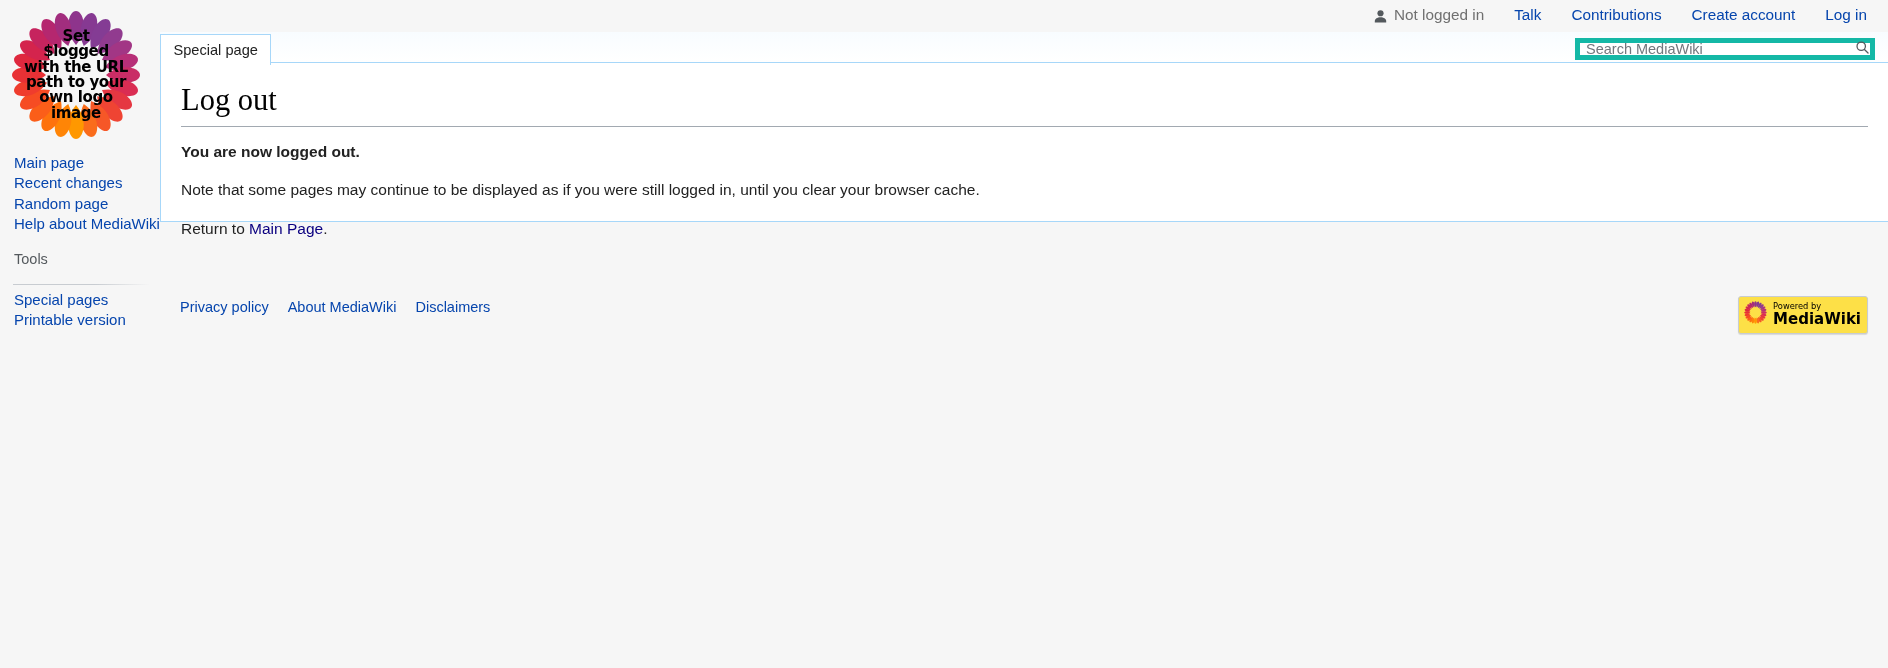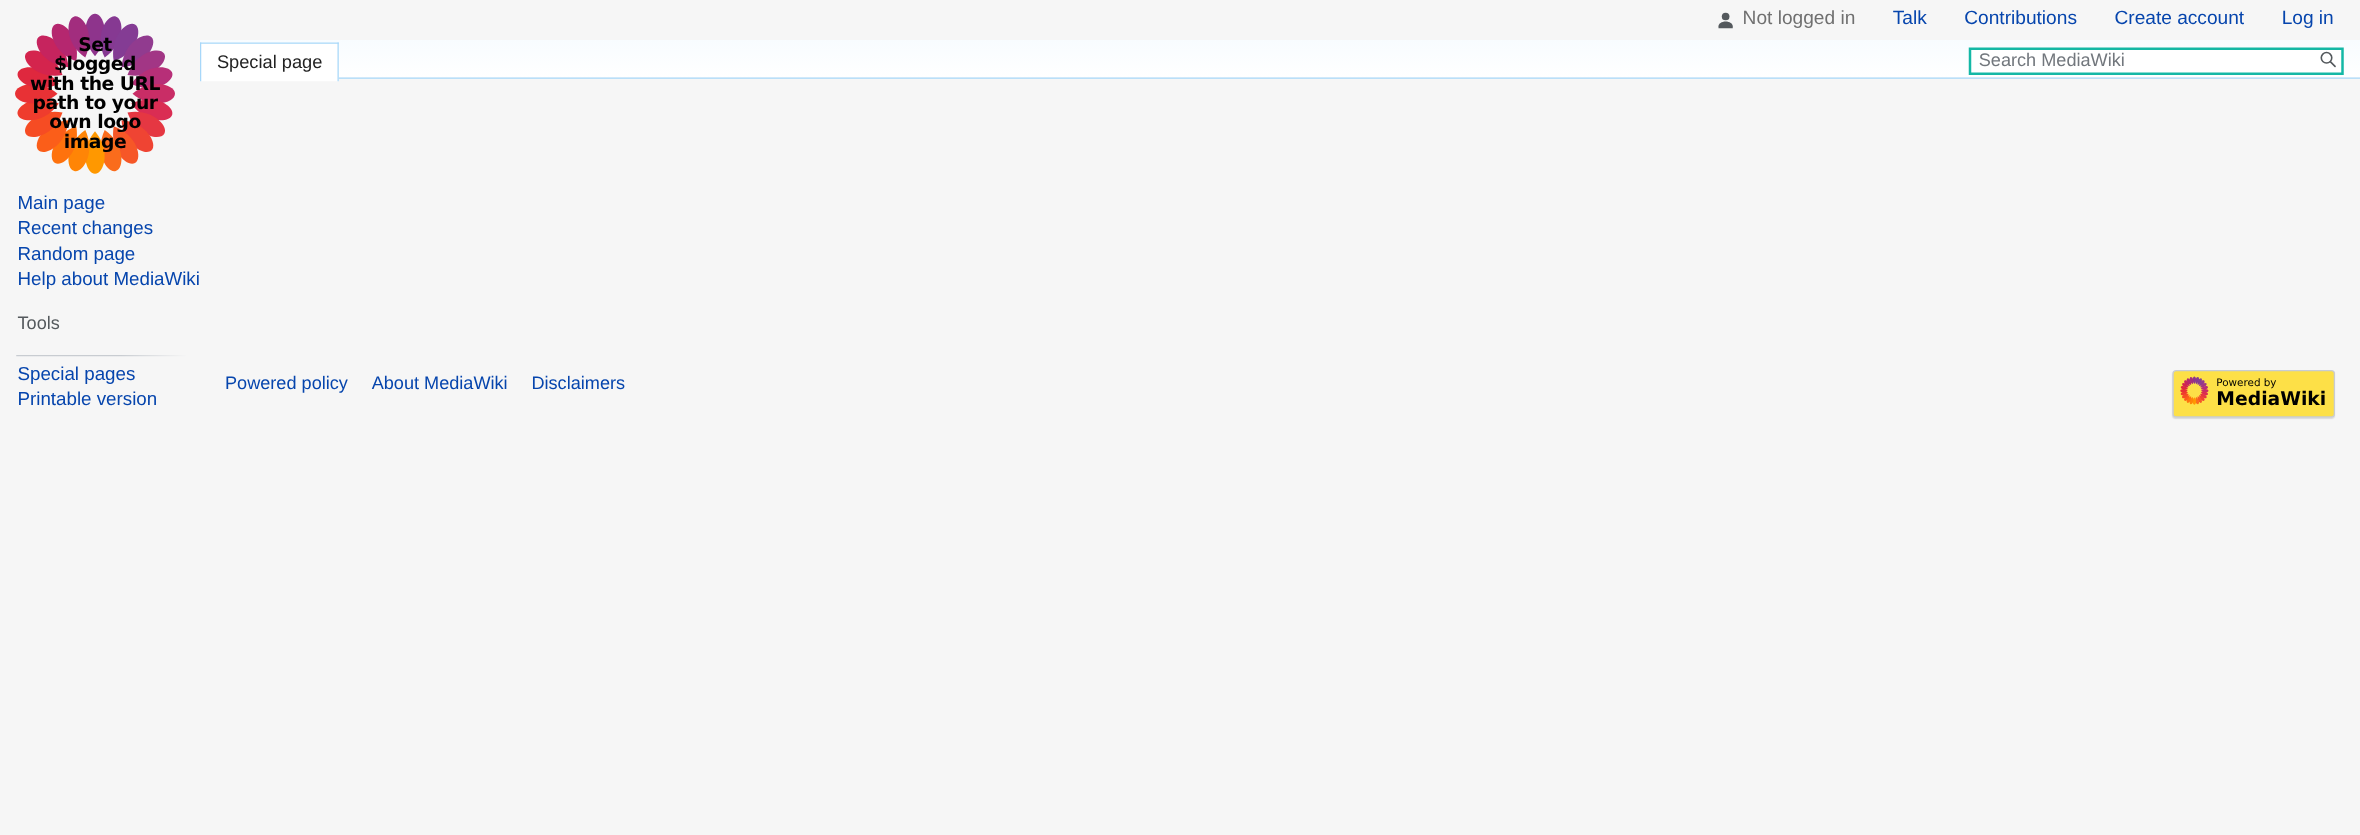--- a/index.html
+++ b/index.html
@@ -174,21 +174,21 @@
     position: absolute;
     right: 13px;
     top: 38px;
     width: 300px;
     height: 22px;
     z-index: 8;
   }
   #search-input {
     width: 100%;
     height: 22px;
-    border: 2px solid #14b8a6;
+    border: 5px solid #14b8a6;
     background: #ffffff;
     padding: 0 24px 0 6px;
     font-family: "Liberation Sans", sans-serif;
     font-size: 14.5px;
     color: #54595d;
     outline: none;
   }
   #search-input::placeholder { color: #72777d; opacity: 1; }
   #search-btn {
     position: absolute;
@@ -373,25 +373,33 @@
     <button id="search-btn">
       <span>
         <svg width="15" height="15" viewBox="0 0 20 20" fill="none" stroke="#54595d" stroke-width="1.7">
           <circle cx="8.3" cy="8.3" r="5.6"></circle>
           <line x1="12.6" y1="12.6" x2="17.4" y2="17.4" stroke-linecap="round"></line>
         </svg>
       </span>
     </button>
   </div>
 
+  <div id="content">
+    <h1 id="firstHeading">Log out</h1>
+    <div id="bodyContent">
+      <p class="first-note">You are now logged out.</p>
+      <p>Note that some pages may continue to be displayed as if you were still logged in, until you clear your browser cache.</p>
+      <p><span>Return to </span><a href="#" class="visited-link">Main Page</a><span>.</span></p>
+    </div>
+  </div>
 </div>
 
 <div id="footer">
   <ul id="footer-places">
-    <li><a href="#">Powered policy</a></li>
+    <li><a href="#">Privacy policy</a></li>
     <li><a href="#">About MediaWiki</a></li>
     <li><a href="#">Disclaimers</a></li>
   </ul>
   <div id="footer-icons">
     <a href="#" class="poweredby-badge">
       <span>
         <svg width="25" height="25" viewBox="0 0 142 140">
           <g id="petals-small">
               <path d="M 0 -30 C -13 -45.3 -7.15 -64 0 -64 C 7.15 -64 13 -45.3 0 -30 Z" fill="rgb(142,52,140)" transform="translate(71,70) rotate(0)"></path>
               <path d="M 0 -30 C -13 -45.3 -7.15 -64 0 -64 C 7.15 -64 13 -45.3 0 -30 Z" fill="rgb(134,57,146)" transform="translate(71,70) rotate(15)"></path>

